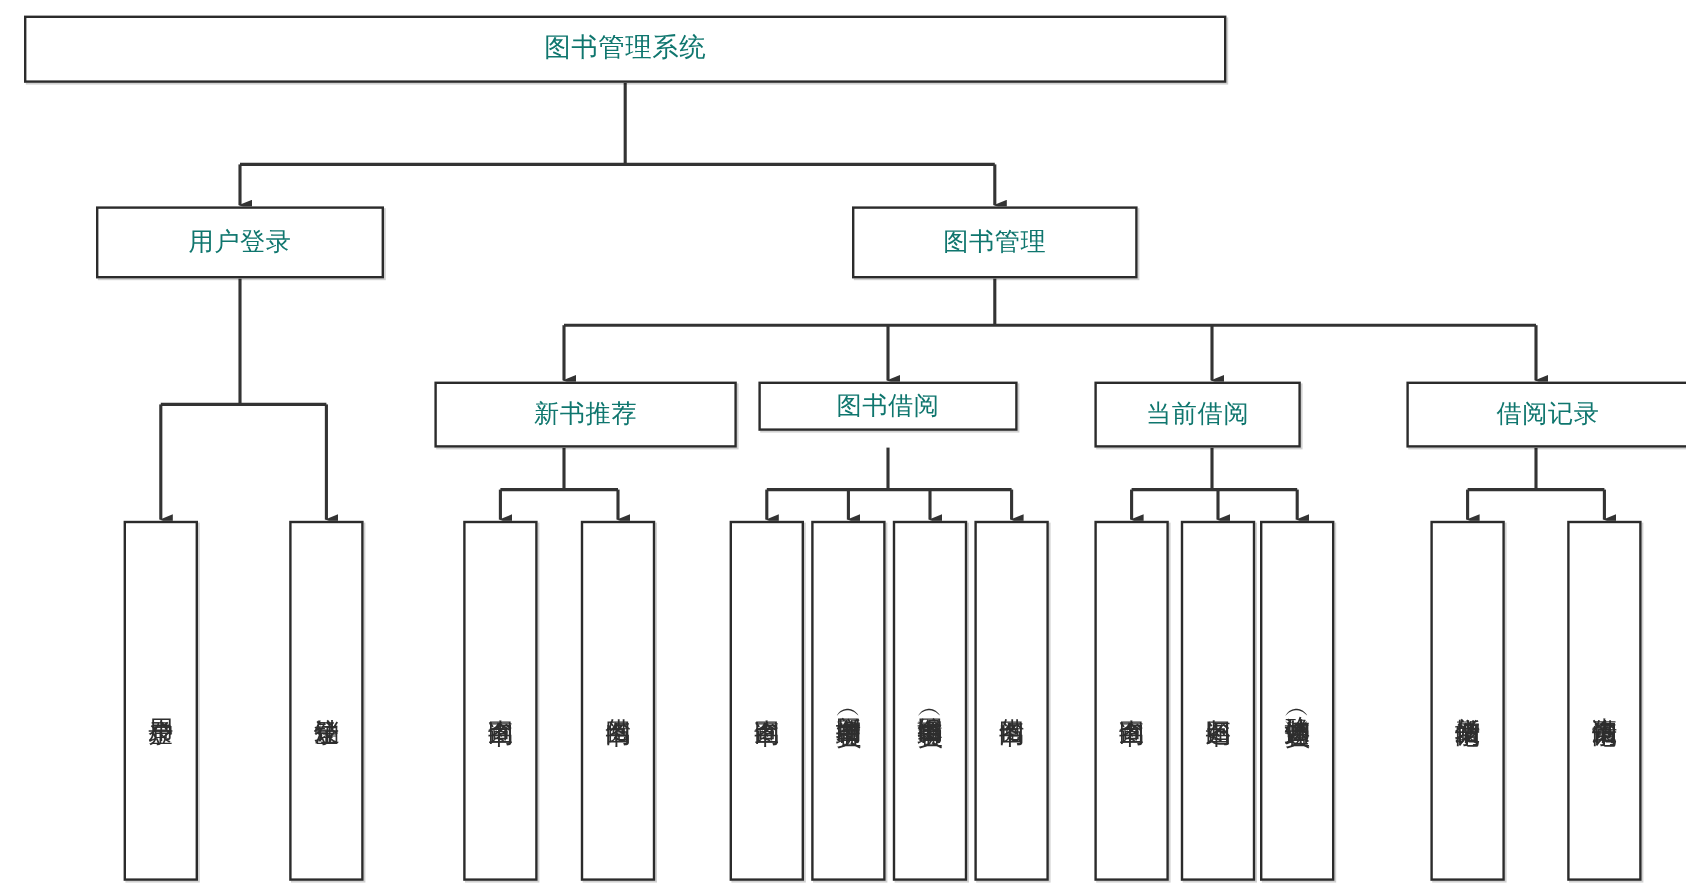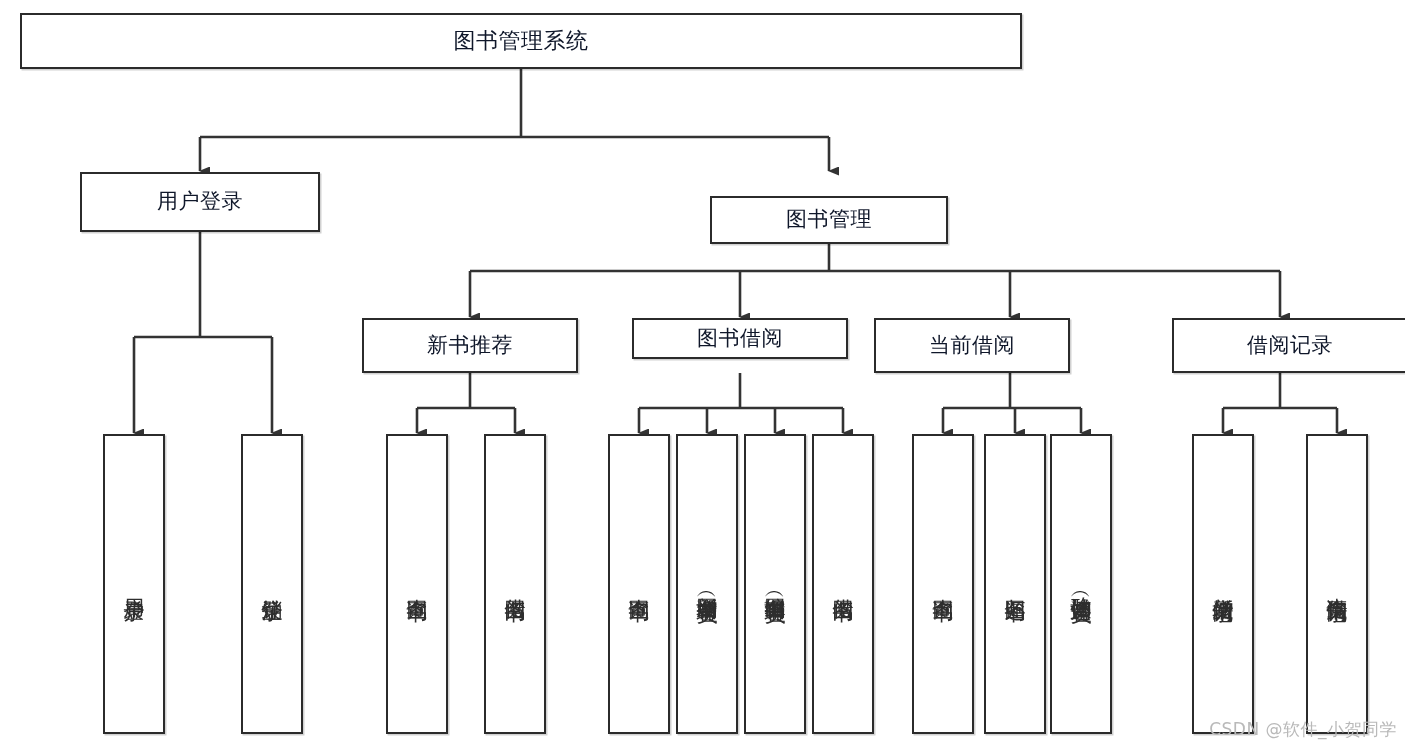--- a/index.html
+++ b/index.html
@@ -31,21 +31,21 @@
     box-sizing: border-box;
     background: #ffffff;
     border: 2.5px solid #2b2b2b;
     display: flex;
     align-items: center;
     justify-content: center;
     box-shadow: 1.5px 1.5px 0 rgba(0,0,0,0.18);
   }
   .node-label-h {
     font-size: 21px;
-    color: #0f172a;
+    color: #0f766e;
     line-height: 1.2;
     white-space: nowrap;
     letter-spacing: 0.5px;
   }
   .node-box.root .node-label-h { font-size: 22px; }
   .node-box.leaf {
     align-items: center;
     justify-content: center;
     border-width: 2.5px;
   }
@@ -118,30 +118,30 @@
       </g>
   </svg>
 
   <div id="boxes">
       <div class="node-box root" style="left: 20px; top: 13px; width: 1002px; height: 56px;">
         <span class="node-label-h">图书管理系统</span>
       </div>
       <div class="node-box level1" style="left: 80px; top: 172px; width: 240px; height: 60px;">
         <span class="node-label-h">用户登录</span>
       </div>
-      <div class="node-box level1" style="left: 710px; top: 172px; width: 238px; height: 48px; margin-top: 24px;">
+      <div class="node-box level1" style="left: 710px; top: 172px; width: 238px; height: 60px;">
         <span class="node-label-h">图书管理</span>
       </div>
-      <div class="node-box level2" style="left: 362px; top: 318px; width: 216px; height: 55px; justify-content: center;">
+      <div class="node-box level2" style="left: 362px; top: 318px; width: 252px; height: 55px; justify-content: center;">
         <span class="node-label-h">新书推荐</span>
       </div>
       <div class="node-box level2" style="left: 632px; top: 318px; width: 216px; height: 41px;">
         <span class="node-label-h">图书借阅</span>
       </div>
-      <div class="node-box level2" style="left: 874px; top: 318px; width: 196px; height: 55px;">
+      <div class="node-box level2" style="left: 912px; top: 318px; width: 172px; height: 55px;">
         <span class="node-label-h">当前借阅</span>
       </div>
       <div class="node-box level2" style="left: 1172px; top: 318px; width: 236px; height: 55px;">
         <span class="node-label-h">借阅记录</span>
       </div>
       <div class="node-box leaf" style="left: 103px; top: 434px; width: 62px; height: 300px;">
         <span class="node-label-v">用户登录</span>
       </div>
       <div class="node-box leaf" style="left: 241px; top: 434px; width: 62px; height: 300px;">
         <span class="node-label-v">注销登录</span>
@@ -174,15 +174,14 @@
         <span class="node-label-v">确认归还（管理员）</span>
       </div>
       <div class="node-box leaf" style="left: 1192px; top: 434px; width: 62px; height: 300px;">
         <span class="node-label-v">新增借阅记录</span>
       </div>
       <div class="node-box leaf" style="left: 1306px; top: 434px; width: 62px; height: 300px;">
         <span class="node-label-v">查询借阅记录</span>
       </div>
     </div>
 
-  <div class="watermark">CSDN @软件_小贺同学</div>
 
 </div>
 
 </body></html>

